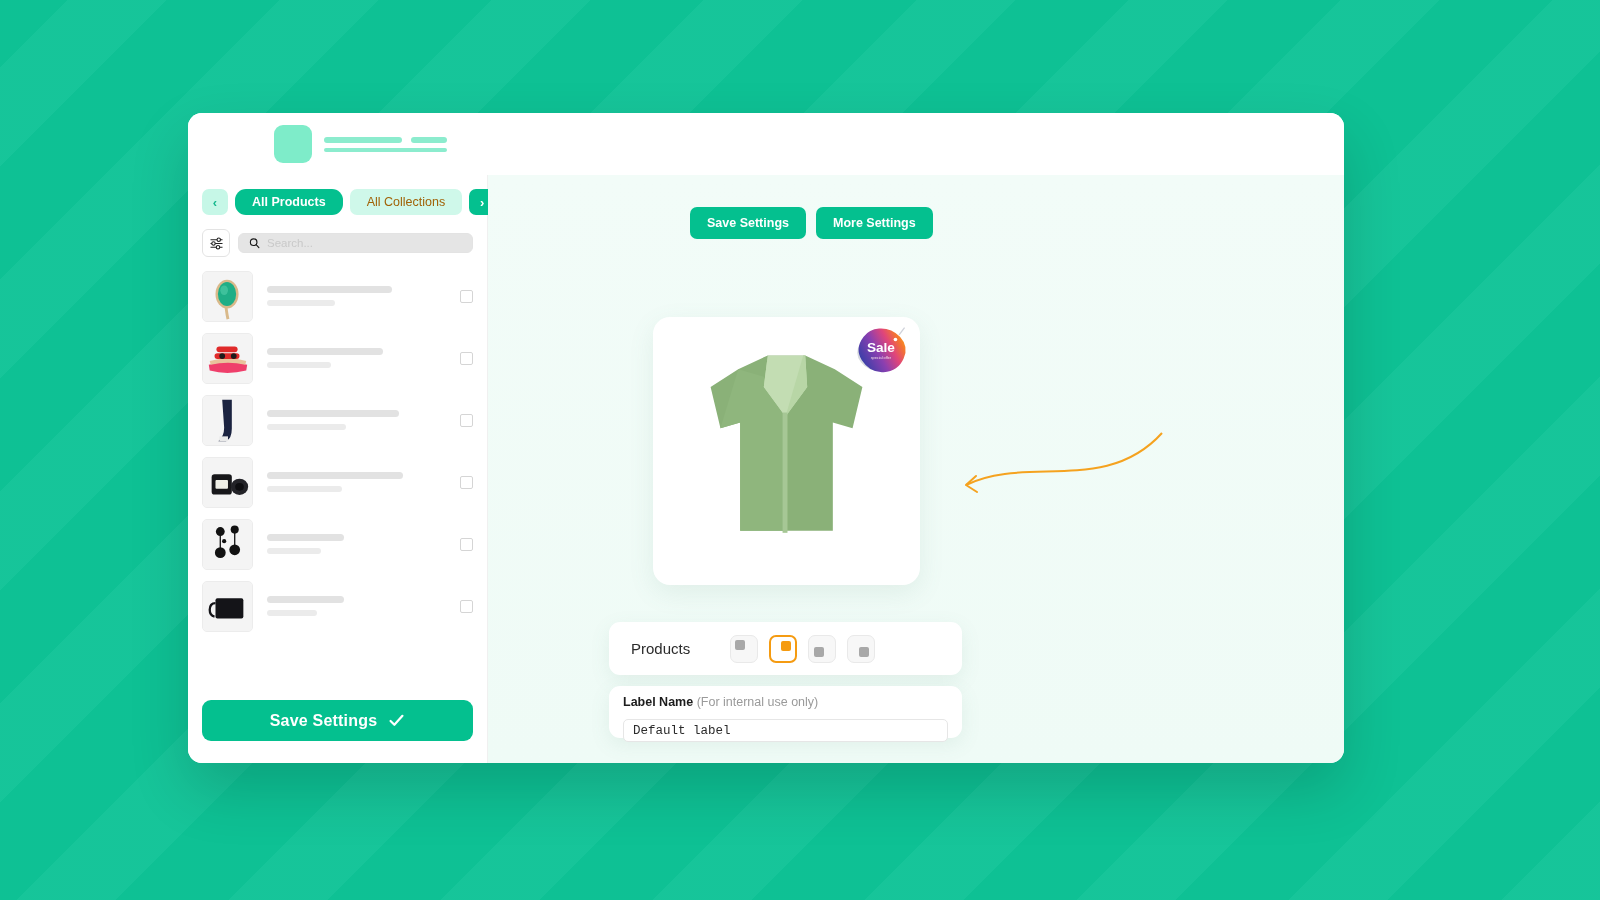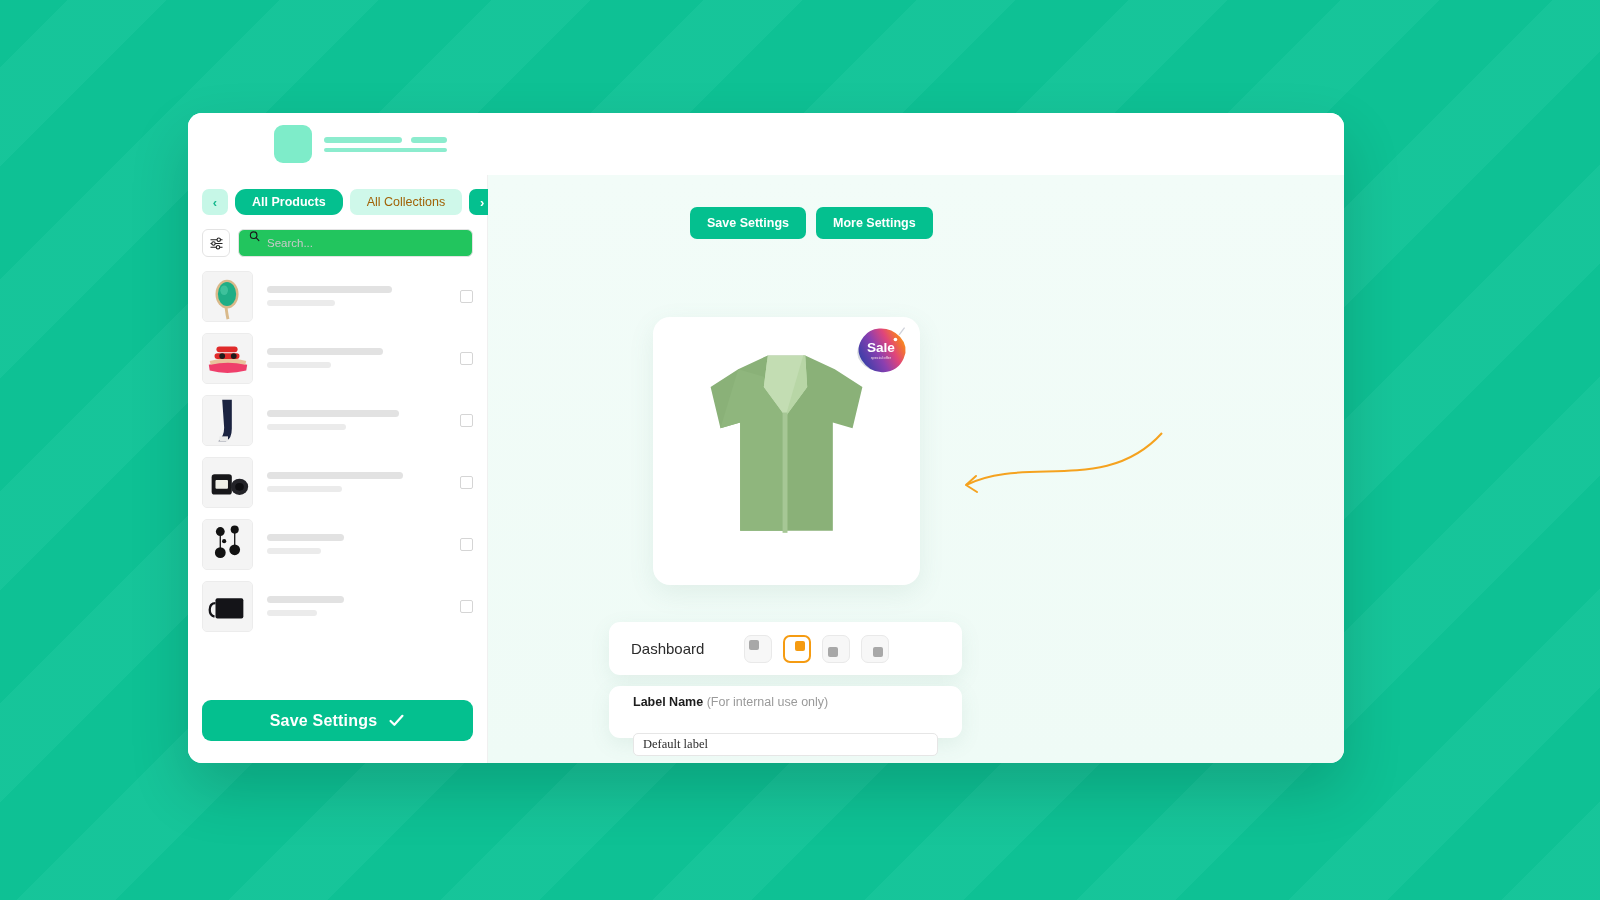--- a/index.html
+++ b/index.html
@@ -121,26 +121,26 @@
   .filter-btn {
     width: 28px; height: 28px;
     border: 1px solid #e3e3e3;
     border-radius: 6px;
     background: #fff;
     display: flex; align-items: center; justify-content: center;
     cursor: pointer;
   }
   .search-box {
     flex: 1;
-    height: 28px;
+    height: 20px;
     border: 1px solid #e3e3e3;
     border-radius: 6px;
-    display: flex; 
+    display: flex; align-items: center;
     gap: 7px; padding: 0 10px;
-    background: #22c55e;
+    background: #e5e5e5;
   }
   .search-box input {
     border: none; outline: none;
     font-size: 11.5px;
     font-family: "Liberation Sans", sans-serif;
     color: #555;
     width: 100%;
     background: transparent;
   }
   .search-box input::placeholder { color: #c9c9c9; }
@@ -264,34 +264,34 @@
   .pl-dot { position: absolute; width: 10px; height: 10px; border-radius: 2px; background: #a8a8a8; }
   .pl-dot.orange { background: #f59b11; }
   .p-tl { left: 4px; top: 4px; }
   .p-tr { right: 4px; top: 4px; }
   .p-bl { left: 5px; bottom: 5px; }
   .p-br { right: 5px; bottom: 5px; }
 
   .labelname-card {
     left: 121px; top: 511px;
     width: 353px; height: 52px;
-    padding: 9px 24px;
+    padding: 9px 14px;
   }
   .ln-title { font-size: 12.5px; color: #1d1d1d; font-weight: bold; }
   .ln-title .muted { color: #9a9a9a; font-weight: normal; }
   .ln-input {
-    margin-top: 24px;
+    margin-top: 10px;
     width: 100%;
     height: 23px;
     border: 1px solid #e6e6e6;
     border-radius: 5px;
     padding: 0 9px;
     font-size: 12.5px;
     color: #2b2b2b;
-    font-family: Liberation Serif, serif;
+    font-family: Liberation Mono, monospace;
     outline: none;
     background: #fff;
   }
 
   .connector { position: absolute; left: 418px; top: 160px; width: 260px; height: 200px; pointer-events: none; }
 </style>
 </head>
 <body>
 
 <div class="bg-stripes"></div>
@@ -496,21 +496,21 @@
           <text x="36" y="38" font-family="Liberation Sans, sans-serif" font-size="4.2" fill="#f3d9e6" text-anchor="middle">special offer</text>
         </svg>
       </div>
 
       <svg class="connector">
         <path d="M256 98 C 200 160, 120 120, 60 150" fill="none" stroke="#f5a21f" stroke-width="2"></path>
         <path d="M60 150 l 10 -9 M60 150 l 11 7" fill="none" stroke="#f5a21f" stroke-width="2" stroke-linecap="round"></path>
       </svg>
 
       <div class="settings-card placement-card">
-        <div class="placement-label">Dashboard</div>
+        <div class="placement-label">Products</div>
         <div class="placement-opts">
           <div class="pl-opt">
             <div class="pl-dot p-tl"></div>
           </div>
           <div class="pl-opt sel">
             <div class="pl-dot p-tr orange"></div>
           </div>
           <div class="pl-opt">
             <div class="pl-dot p-bl"></div>
           </div>

